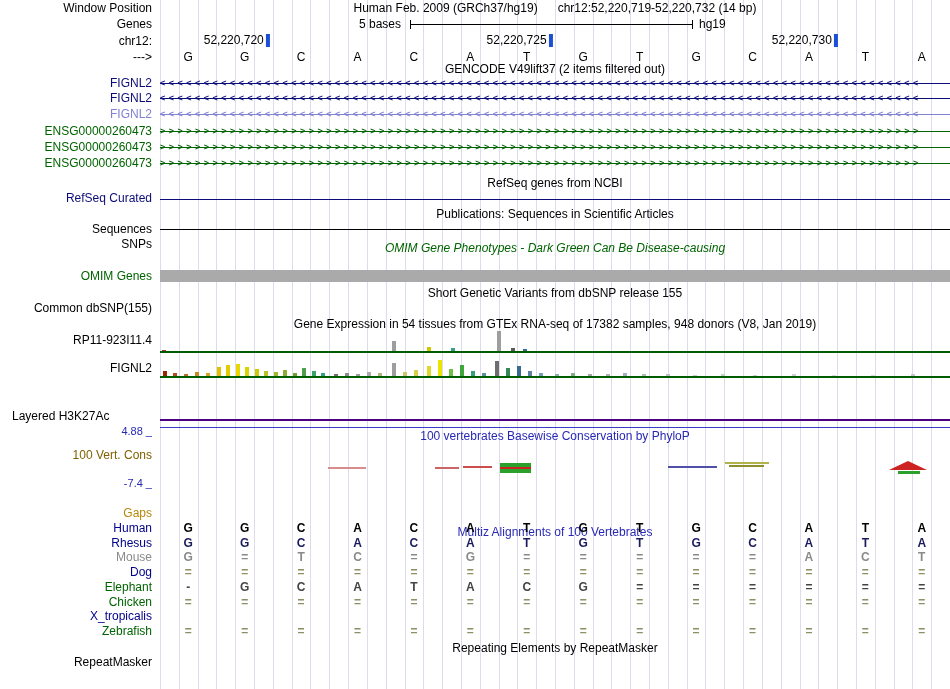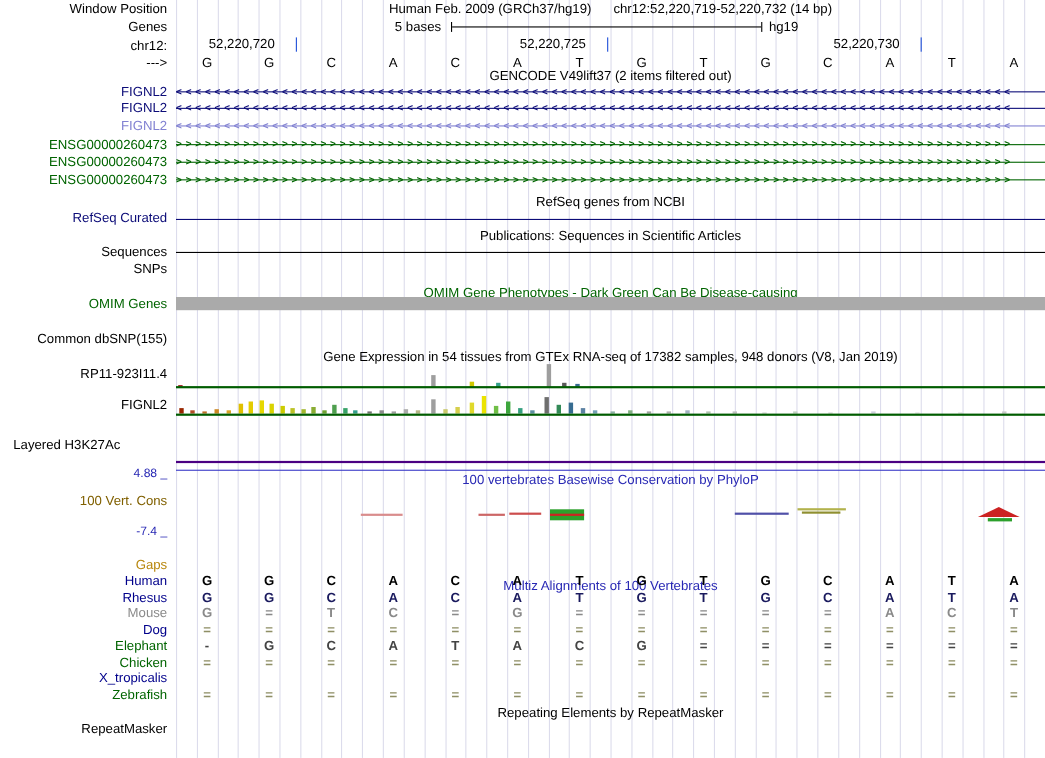--- a/index.html
+++ b/index.html
@@ -8,21 +8,21 @@
     position: relative; width: 950px; height: 689px; overflow: hidden;
     background: #fff; color: #000;
     font-family: "Liberation Sans", sans-serif; font-size: 12px;
   }
   .abs  { position: absolute; white-space: nowrap; height: 14px; line-height: 14px; }
   .lab  { position: absolute; left: 0; width: 152px; text-align: right; white-space: nowrap; height: 14px; line-height: 14px; }
   .title{ position: absolute; left: 160px; width: 790px; text-align: center; height: 14px; line-height: 14px; }
   .small{ font-size: 11px; }
   .grid-line { position: absolute; top: 0; height: 689px; width: 1px; }
   .tick { position: absolute; height: 13px; line-height: 13px; transform: translateX(-100%);
-          border-right: 1px solid #1d4ed8; padding-right: 19px; }
+          border-right: 4px solid #1d4ed8; padding-right: 2px; }
   .base { position: absolute; text-align: center; height: 14px; line-height: 14px; }
   .chev { position: absolute; left: 160px; width: 790px; height: 14px; line-height: 14px;
           font-size: 9px; font-weight: bold; letter-spacing: 3.5px; overflow: hidden; white-space: nowrap;
           background: linear-gradient(currentColor, currentColor) 0 50%/100% 1px no-repeat; }
   .hline { position: absolute; left: 160px; width: 790px; }
   .gtex-row { position: absolute; left: 160px; width: 790px; }
   .bar { position: absolute; bottom: 0; width: 4px; }
   .cons-mark { position: absolute; }
   .tri { position: absolute; width: 0; height: 0;
          border-left: solid transparent; border-right: solid transparent; border-bottom: solid; }
@@ -132,24 +132,25 @@
   <div class="title" style="top:176px">RefSeq genes from NCBI</div>
   <div class="lab" id="refseq-lab" style="top: 191px; color: rgb(12, 12, 120);">RefSeq Curated</div>
   <div class="hline" id="refseq-line" style="top: 199px; height: 1px; background: rgb(12, 12, 120);"></div>
 
   <div class="title" style="top:207px">Publications: Sequences in Scientific Articles</div>
   <div class="lab" style="top:222px">Sequences</div>
   <div class="hline" style="top:229px;height:1px;background:#000"></div>
 
   <div class="lab" style="top:237px">SNPs</div>
 
-  <div class="title" id="omim-title" style="top: 259px; color: rgb(0, 100, 0);">OMIM Gene Phenotypes - Dark Green Can Be Disease-causing</div>
+  <div class="title" id="omim-title" style="top: 241px; color: rgb(0, 100, 0); font-style: italic;">OMIM Gene Phenotypes - Dark Green Can Be Disease-causing</div>
   <div class="lab" id="omim-lab" style="top: 269px; color: rgb(0, 100, 0);">OMIM Genes</div>
   <div class="hline" id="omim-bar" style="top: 270px; height: 12px; background: rgb(170, 170, 170);"></div>
 
+  <div class="title" style="top:286px">Short Genetic Variants from dbSNP release 155</div>
   <div class="lab" style="top:301px">Common dbSNP(155)</div>
 
   <div class="title" style="top:317px">Gene Expression in 54 tissues from GTEx RNA-seq of 17382 samples, 948 donors (V8, Jan 2019)</div>
   <div class="lab" style="top:333px">RP11-923I11.4</div>
   <div class="gtex-row" id="gtex0" style="top:330px;height:22px">
       <div class="bar" style="left: 2.37px; height: 2px; background: rgb(170, 51, 51);"></div>
       <div class="bar" style="left: 232.26px; height: 11px; background: rgb(158, 158, 158);"></div>
       <div class="bar" style="left: 267.02px; height: 5px; background: rgb(208, 200, 0);"></div>
       <div class="bar" style="left: 290.72px; height: 4px; background: rgb(53, 160, 140);"></div>
       <div class="bar" style="left: 336.54px; height: 21px; background: rgb(158, 158, 158);"></div>
@@ -205,21 +206,21 @@
       <div class="bar" style="left: 533.25px; height: 1px; background: rgb(204, 204, 204);"></div>
       <div class="bar" style="left: 560.9px; height: 2px; background: rgb(194, 209, 194);"></div>
       <div class="bar" style="left: 592.5px; height: 1px; background: rgb(207, 207, 207);"></div>
       <div class="bar" style="left: 632px; height: 2px; background: rgb(207, 207, 221);"></div>
       <div class="bar" style="left: 671.5px; height: 1px; background: rgb(218, 218, 218);"></div>
       <div class="bar" style="left: 711px; height: 1px; background: rgb(218, 218, 218);"></div>
       <div class="bar" style="left: 750.5px; height: 2px; background: rgb(201, 201, 201);"></div>
     </div>
   <div class="hline" id="gtex1-base" style="top: 376px; height: 2px; background: rgb(0, 92, 0);"></div>
 
-  <div class="abs" style="top:397px;left:12px">Layered H3K27Ac</div>
+  <div class="abs" style="top:409px;left:12px">Layered H3K27Ac</div>
   <div class="hline" id="h3k-line" style="top: 419px; height: 2px; background: rgb(75, 0, 130);"></div>
   <div class="hline" id="cons-topline" style="top: 427px; height: 1px; background: rgb(58, 58, 200);"></div>
 
   <div class="lab small" id="cons-max" style="top: 424px; color: rgb(40, 40, 180);">4.88 _</div>
   <div class="title" id="phylop-title" style="top: 429px; color: rgb(40, 40, 180);">100 vertebrates Basewise Conservation by PhyloP</div>
   <div class="lab" id="cons-lab" style="top: 448px; color: rgb(128, 96, 0);">100 Vert. Cons</div>
   <div class="abs" id="cons-marks" style="top:458px;left:160px;width:790px;height:24px">
       <div class="cons-mark" style="left: 168.27px; top: 9px; width: 37.92px; height: 1.5px; background: rgb(217, 140, 140);"></div>
       <div class="cons-mark" style="left: 274.92px; top: 9px; width: 23.7px; height: 1.5px; background: rgb(204, 102, 102);"></div>
       <div class="cons-mark" style="left: 303.36px; top: 8px; width: 28.44px; height: 2px; background: rgb(204, 77, 77);"></div>

